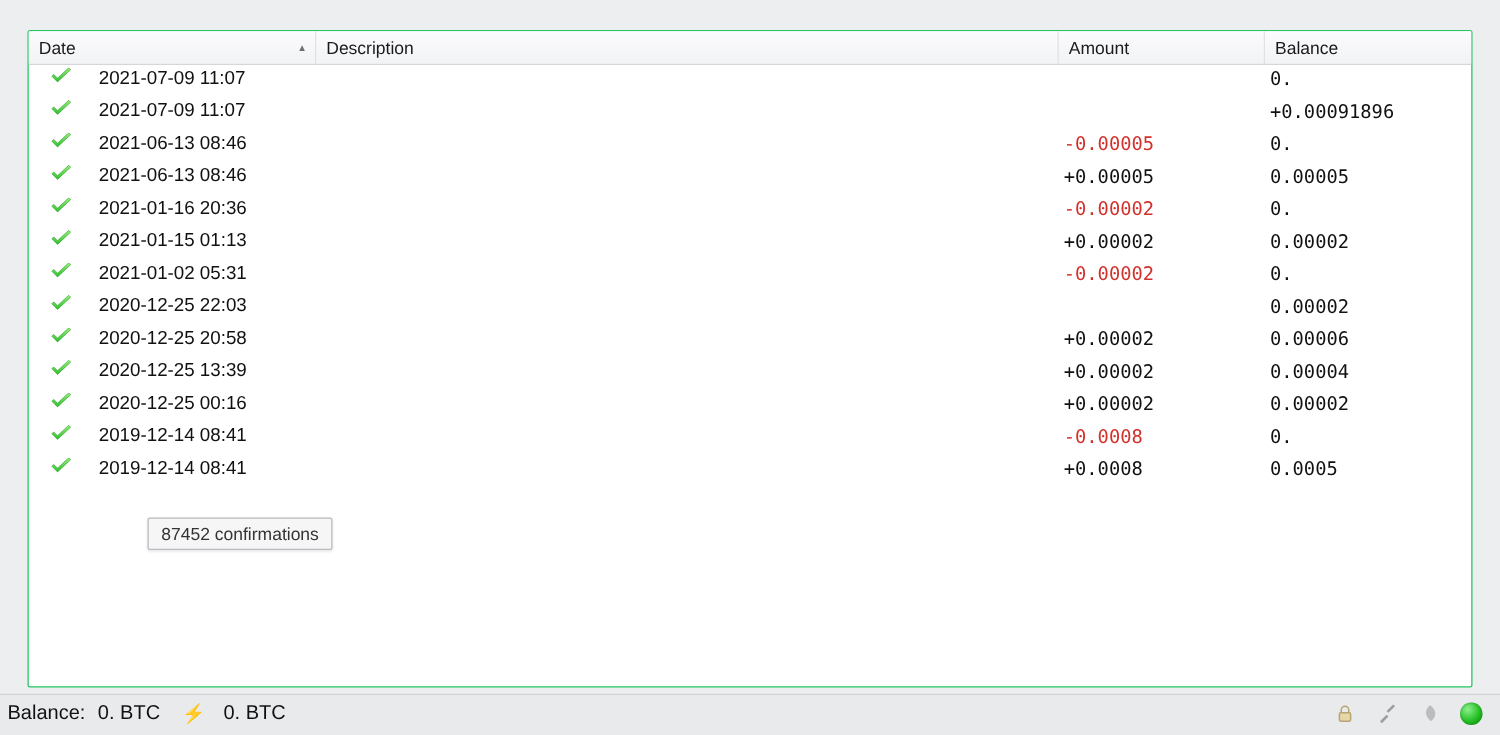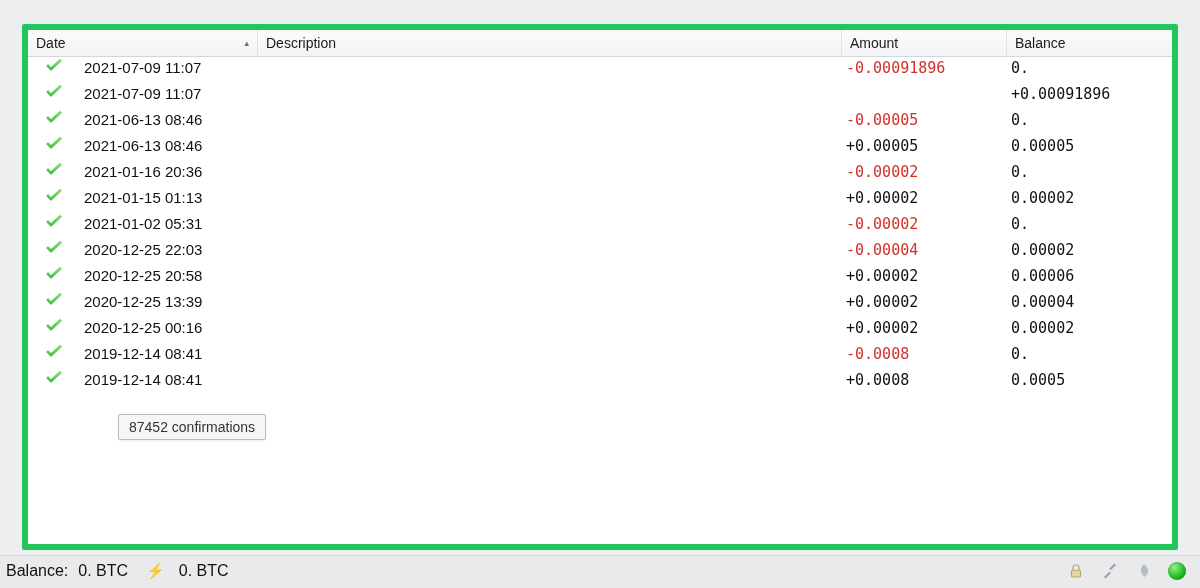--- a/index.html
+++ b/index.html
@@ -19,21 +19,21 @@
     height: 588px;
     box-sizing: border-box;
   }
   .panel {
     position: absolute;
     left: 22px;
     top: 24px;
     right: 22px;
     bottom: 38px;
     background: #ffffff;
-    border: 6px solid #22c55e;
+    border: 1px solid #22c55e;
     border-radius: 2px;
     display: flex;
     flex-direction: column;
   }
   .header-row {
     display: flex;
     align-items: center;
     background: linear-gradient(#fbfbfd, #f2f3f5);
     border-bottom: 1px solid #d4d6d9;
     font-size: 14px;
@@ -156,21 +156,20 @@
     <linearGradient id="g1" x1="0" y1="0" x2="0" y2="1">
       <stop offset="0%" stop-color="#9bf07a"></stop>
       <stop offset="100%" stop-color="#2fbf2f"></stop>
     </linearGradient>
   </defs>
   <path d="M2 9 L8 15 L22 2 L20 0 L8 11 L4 7 Z" fill="url(#g1)" stroke="#1a9a1a" stroke-width="0.6"></path>
 </svg>
           </div>
           <div class="cell date">2021-07-09 11:07</div>
           <div class="cell desc"></div>
-          <div class="cell amount neg">-0.00091896</div>
           <div class="cell balance">0.</div>
         </div>
         <div class="row">
           <div class="cell icon">
 <svg class="check" viewBox="0 0 24 18">
   <defs>
     <linearGradient id="g1" x1="0" y1="0" x2="0" y2="1">
       <stop offset="0%" stop-color="#9bf07a"></stop>
       <stop offset="100%" stop-color="#2fbf2f"></stop>
     </linearGradient>
@@ -274,21 +273,20 @@
     <linearGradient id="g1" x1="0" y1="0" x2="0" y2="1">
       <stop offset="0%" stop-color="#9bf07a"></stop>
       <stop offset="100%" stop-color="#2fbf2f"></stop>
     </linearGradient>
   </defs>
   <path d="M2 9 L8 15 L22 2 L20 0 L8 11 L4 7 Z" fill="url(#g1)" stroke="#1a9a1a" stroke-width="0.6"></path>
 </svg>
           </div>
           <div class="cell date">2020-12-25 22:03</div>
           <div class="cell desc"></div>
-          <div class="cell amount neg">-0.00004</div>
           <div class="cell balance">0.00002</div>
         </div>
         <div class="row">
           <div class="cell icon">
 <svg class="check" viewBox="0 0 24 18">
   <defs>
     <linearGradient id="g1" x1="0" y1="0" x2="0" y2="1">
       <stop offset="0%" stop-color="#9bf07a"></stop>
       <stop offset="100%" stop-color="#2fbf2f"></stop>
     </linearGradient>

